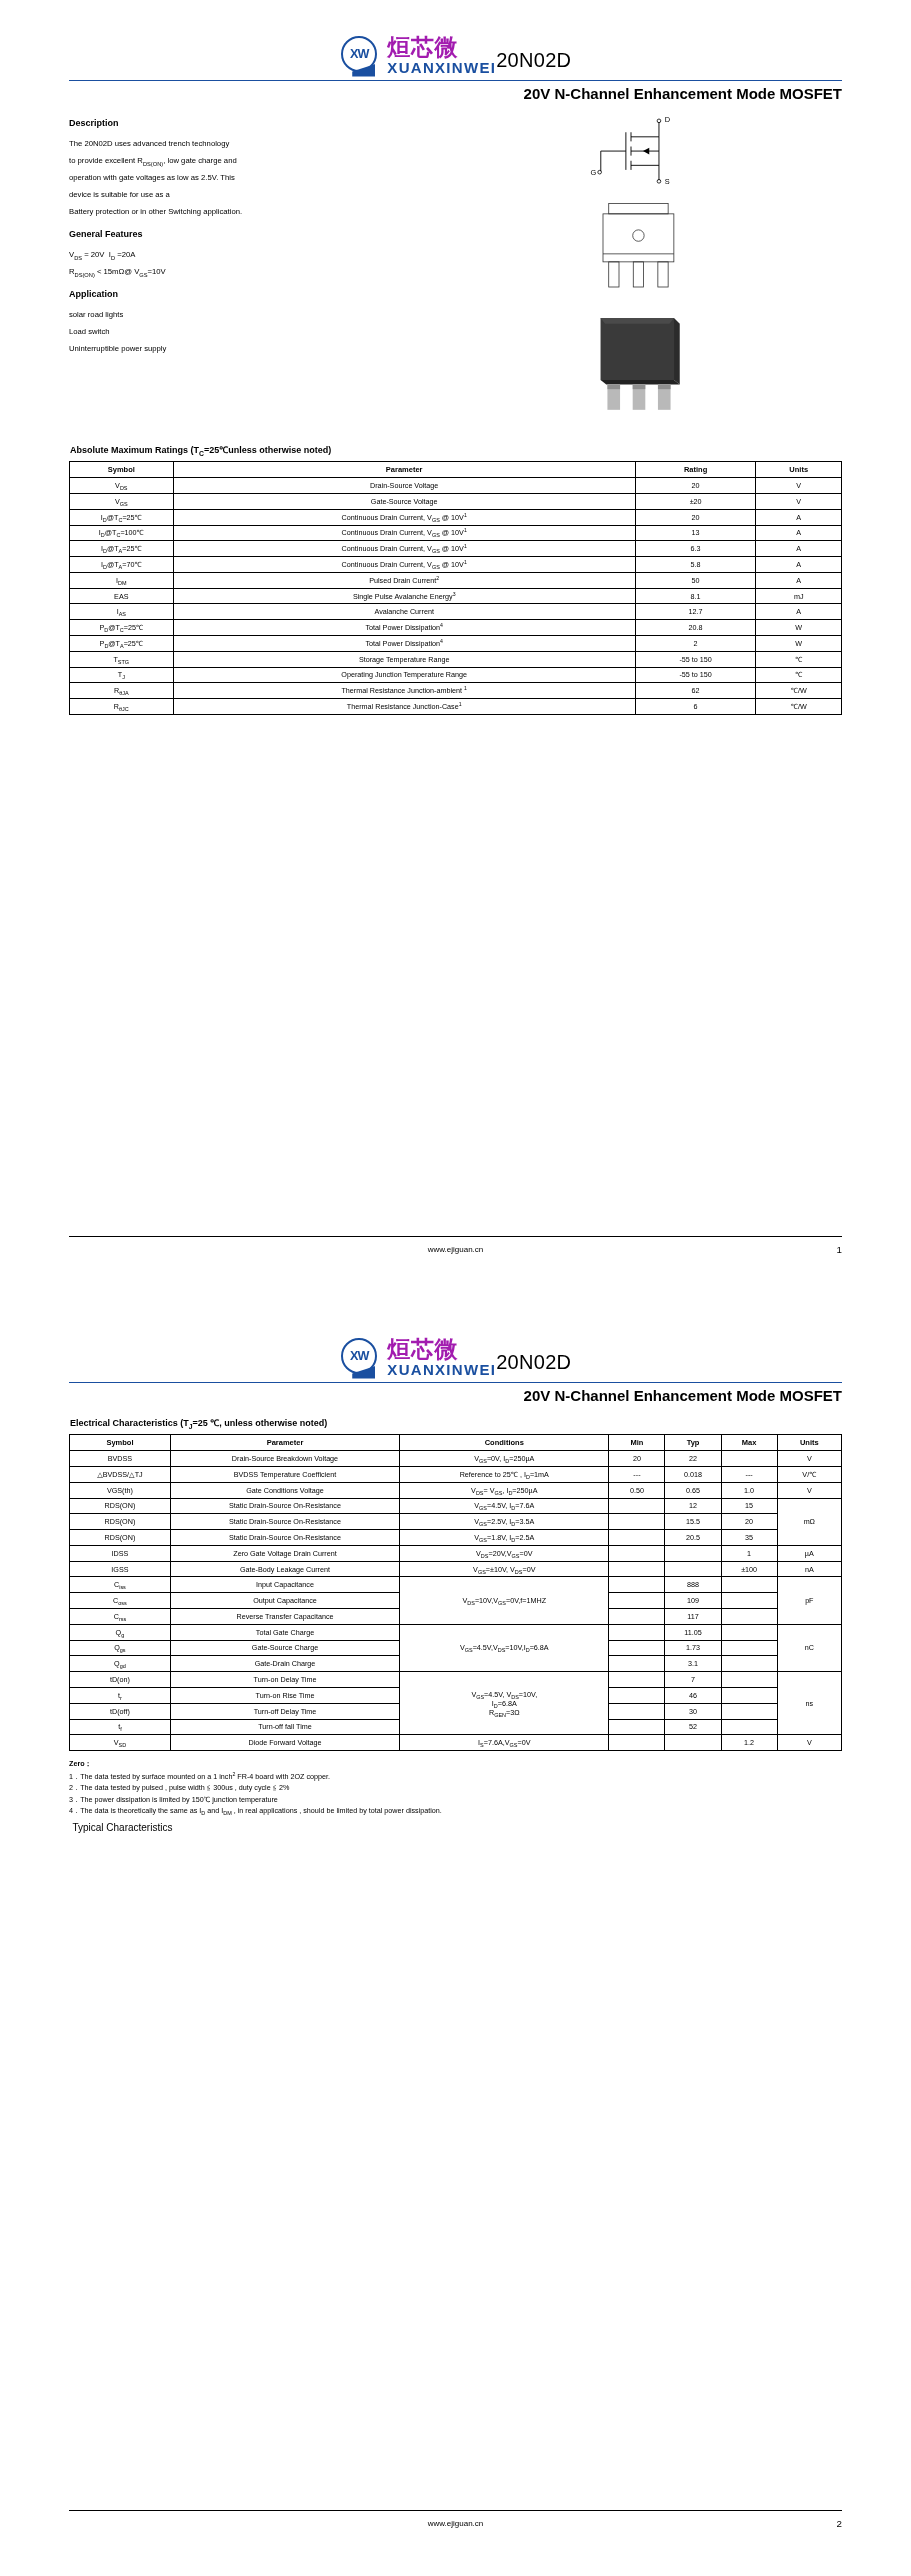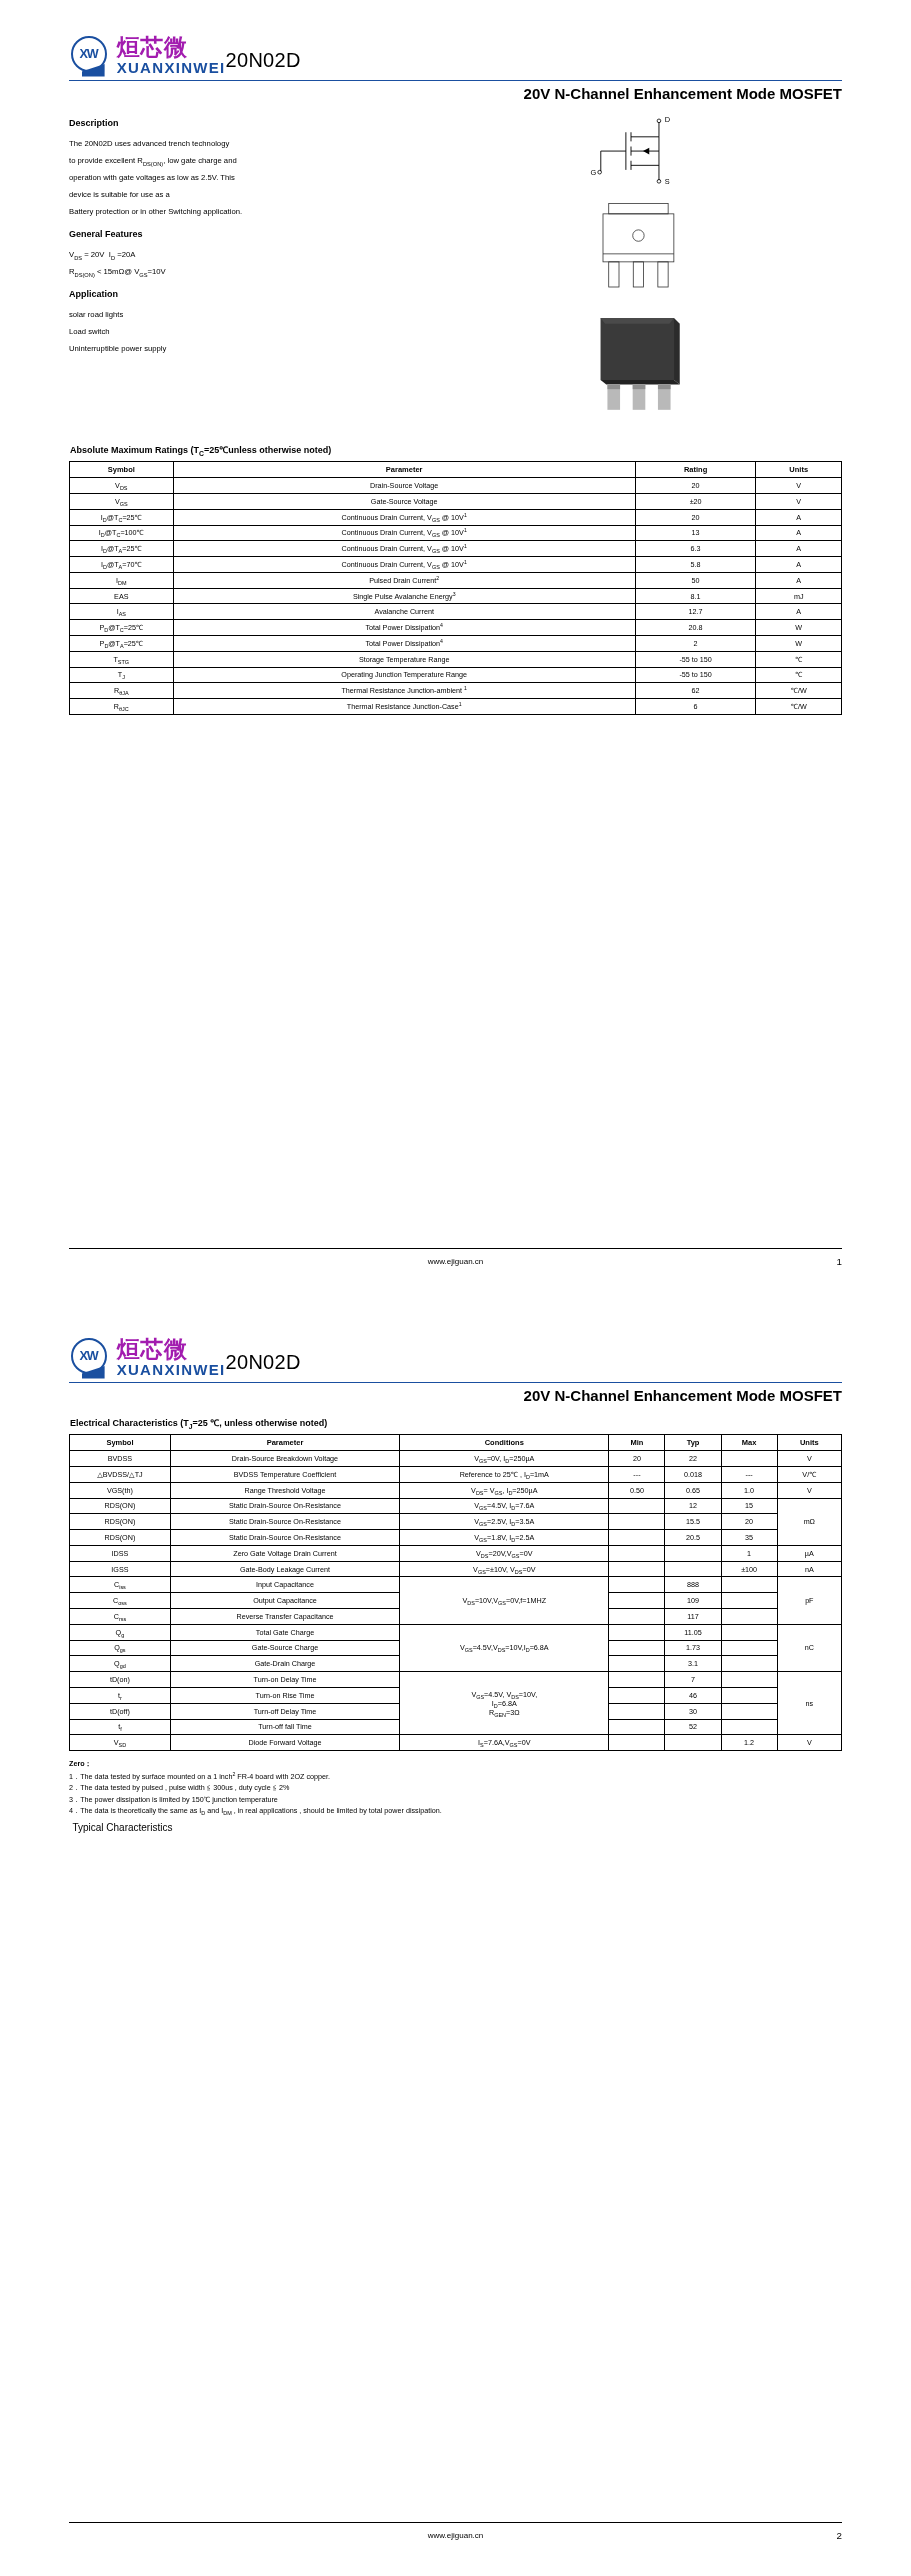--- a/index.html
+++ b/index.html
@@ -18,21 +18,21 @@
     padding: 34px 69px 0 69px;
     position: relative;
   }
   .page-1 { height: 1302px; }
   .page-2 { height: 1274px; }
 
   
   .doc-header {
     display: flex;
     align-items: flex-start;
-    justify-content: flex-start;
+    justify-content: center;
     padding-bottom: 3.4px;
   }
   .logo-block {
     display: flex;
     align-items: center;
     gap: 5.7px;
   }
   .logo-mark {
     width: 42px;
     height: 42px;
@@ -167,21 +167,21 @@
   }
   sub, sup { line-height: 0; }
   sub { font-size: 0.76em; }
   sup { font-size: 0.72em; }
 
   
   .footer {
     position: absolute;
     left: 69px;
     right: 69px;
-    bottom: 36px;
+    bottom: 48px;
   }
   .footer hr {
     border: 0;
     border-top: 0.9px solid #000;
     margin: 0 0 8px 0;
   }
   .footer-row {
     display: flex;
     align-items: center;
     justify-content: center;
@@ -499,21 +499,21 @@
         <td>△BVDSS/△TJ</td>
         <td>BVDSS Temperature Coefficient</td>
         <td>Reference to 25℃ , I<sub>D</sub>=1mA</td>
         <td>---</td>
         <td>0.018</td>
         <td>---</td>
         <td>V/℃</td>
       </tr>
       <tr>
         <td>VGS(th)</td>
-        <td>Range Threshold Voltage</td>
+        <td>Gate Conditions Voltage</td>
         <td>V<sub>DS</sub>= V<sub>GS</sub>, I<sub>D</sub>=250µA</td>
         <td>0.50</td>
         <td>0.65</td>
         <td>1.0</td>
         <td>V</td>
       </tr>
       <tr>
         <td>RDS(ON)</td>
         <td>Static Drain-Source On-Resistance</td>
         <td>V<sub>GS</sub>=4.5V, I<sub>D</sub>=7.6A</td>

